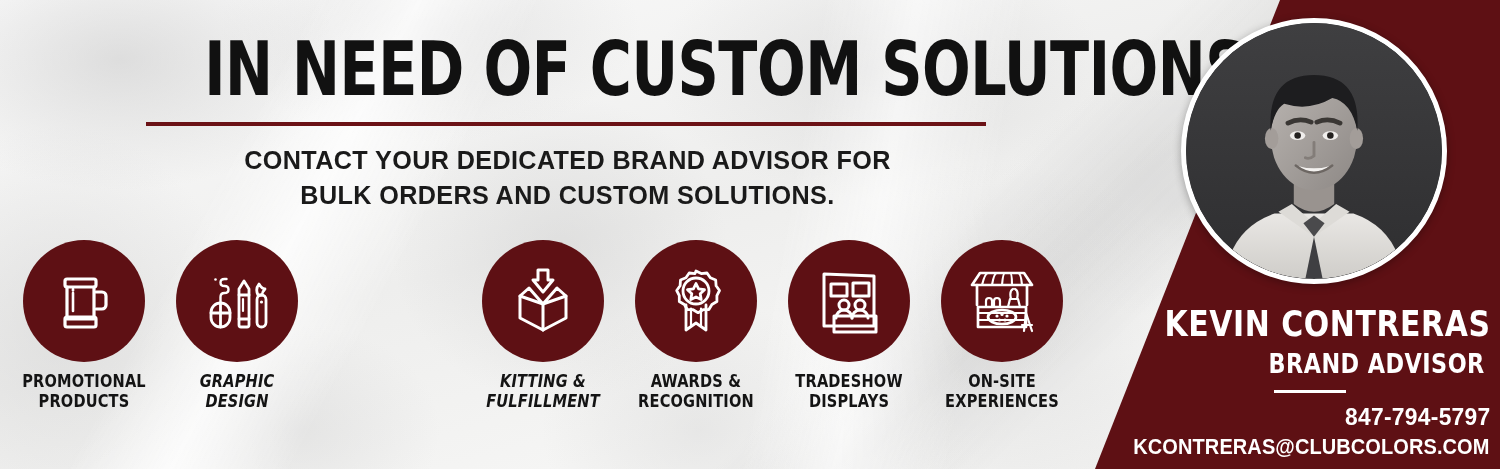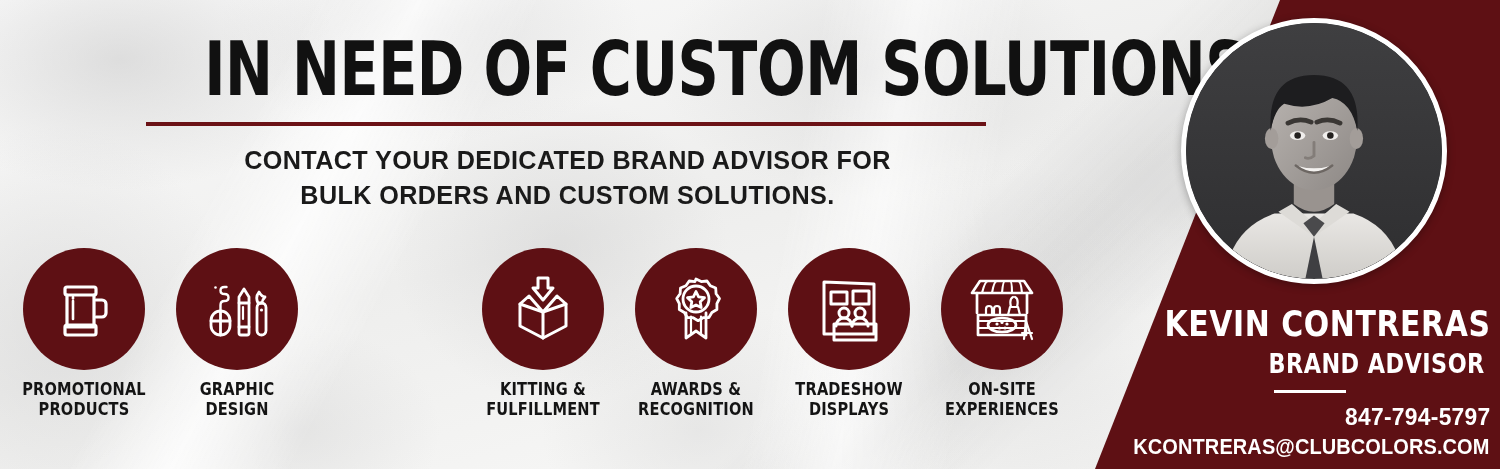--- a/index.html
+++ b/index.html
@@ -76,21 +76,21 @@
     line-height:1.32;
     letter-spacing:.4px;
     color:#1a1a1a;
     transform:scaleX(.95);
     transform-origin:center top;
   }
   .subhead span{ display:block; }
 
   
   .services{
-    position:absolute; left:0; top:248px;
+    position:absolute; left:0; top:240px;
     width:1110px; height:200px;
   }
   .service{
     position:absolute;
     width:152px;
     text-align:center;
   }
   .service .circle{
     width:122px; height:122px;
     margin:0 auto;
@@ -196,21 +196,21 @@
           <path d="M25 24 v1.5" stroke-width="2.6"></path>
           <path d="M48 27 h6 a4 4 0 0 1 4 4 v9 a4 4 0 0 1 -4 4 h-6"></path>
         </svg>
       </div>
       <div class="label">
         <span>PROMOTIONAL</span>
         <span>PRODUCTS</span>
       </div>
     </div>
 
-    <div class="service" style="left:161px;">
+    <div class="service" style="left:161px;font-style:italic;">
       <div class="circle">
         <svg width="72" height="72" viewBox="0 0 72 72" fill="none" stroke="#ffffff" stroke-width="2.8" stroke-linecap="round" stroke-linejoin="round">
           <rect x="10" y="38" width="19" height="24" rx="9.5"></rect>
           <path d="M19.5 38 v24 M10 48 h19"></path>
           <path d="M19.5 38 v-6 q0-4 4-4 q4 0 4-3.5 q0-3.5 -4-3.5 q-4 0-4 -3.5 q0-3.5 4-3.5 h2" stroke-width="2.4"></path>
           <circle cx="14.5" cy="14.5" r="1.3" fill="#ffffff" stroke="none"></circle>
           <path d="M38 24 l5-8 l5 8 v36 a2 2 0 0 1 -2 2 h-6 a2 2 0 0 1 -2 -2 z"></path>
           <path d="M38 30 h10 M38 54 h10"></path>
           <path d="M42 34 v12" stroke-width="2.2"></path>
           <path d="M57 30 q-3-6 1-11 q3 5 6 5 q-3 3 -3 6 z"></path>
@@ -218,21 +218,21 @@
           <circle cx="60.5" cy="37" r="1.6" fill="#ffffff" stroke="none"></circle>
         </svg>
       </div>
       <div class="label">
         <span>GRAPHIC</span>
         <span>DESIGN</span>
       </div>
     </div>
 
 
-    <div class="service" style="left:467px;">
+    <div class="service" style="left:467px;font-style:italic;">
       <div class="circle">
         <svg width="74" height="74" viewBox="0 0 74 74" fill="none" stroke="#ffffff" stroke-width="3" stroke-linecap="round" stroke-linejoin="round">
           <path d="M32 6 h10 v10 h5 l-10 12 l-10 -12 h5 z"></path>
           <path d="M37 40 L14 32 L23 24 L37 40 L51 24 L60 32 z"></path>
           <path d="M14 32 v22 l23 12 v-26"></path>
           <path d="M60 32 v22 l-23 12"></path>
         </svg>
       </div>
       <div class="label">
         <span>KITTING &amp;</span>

